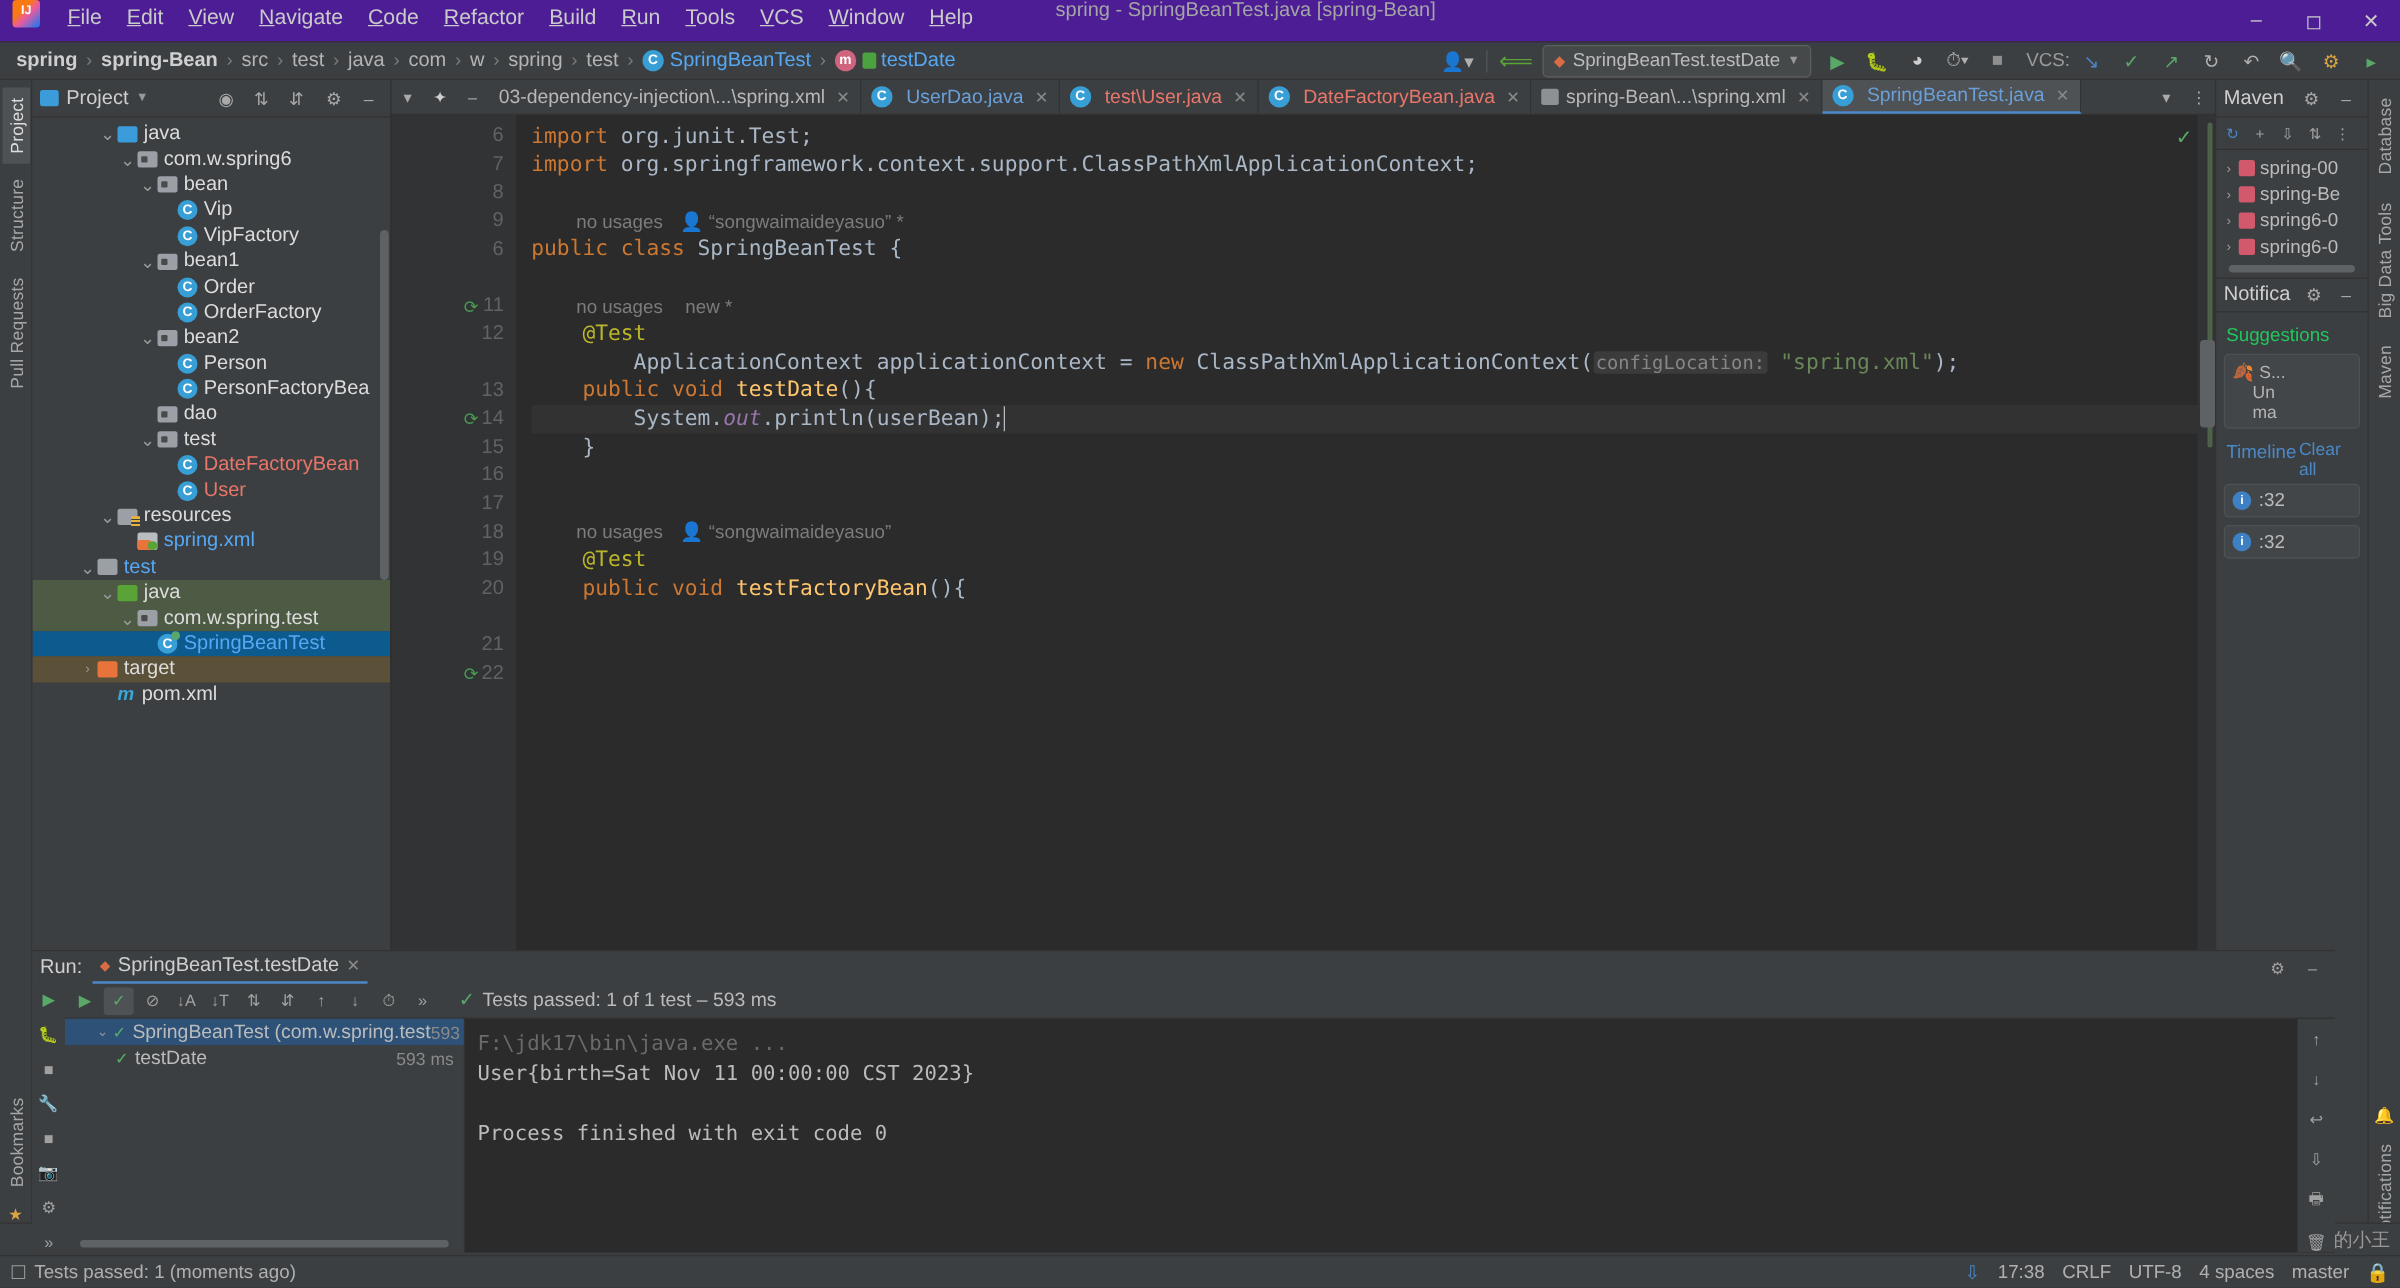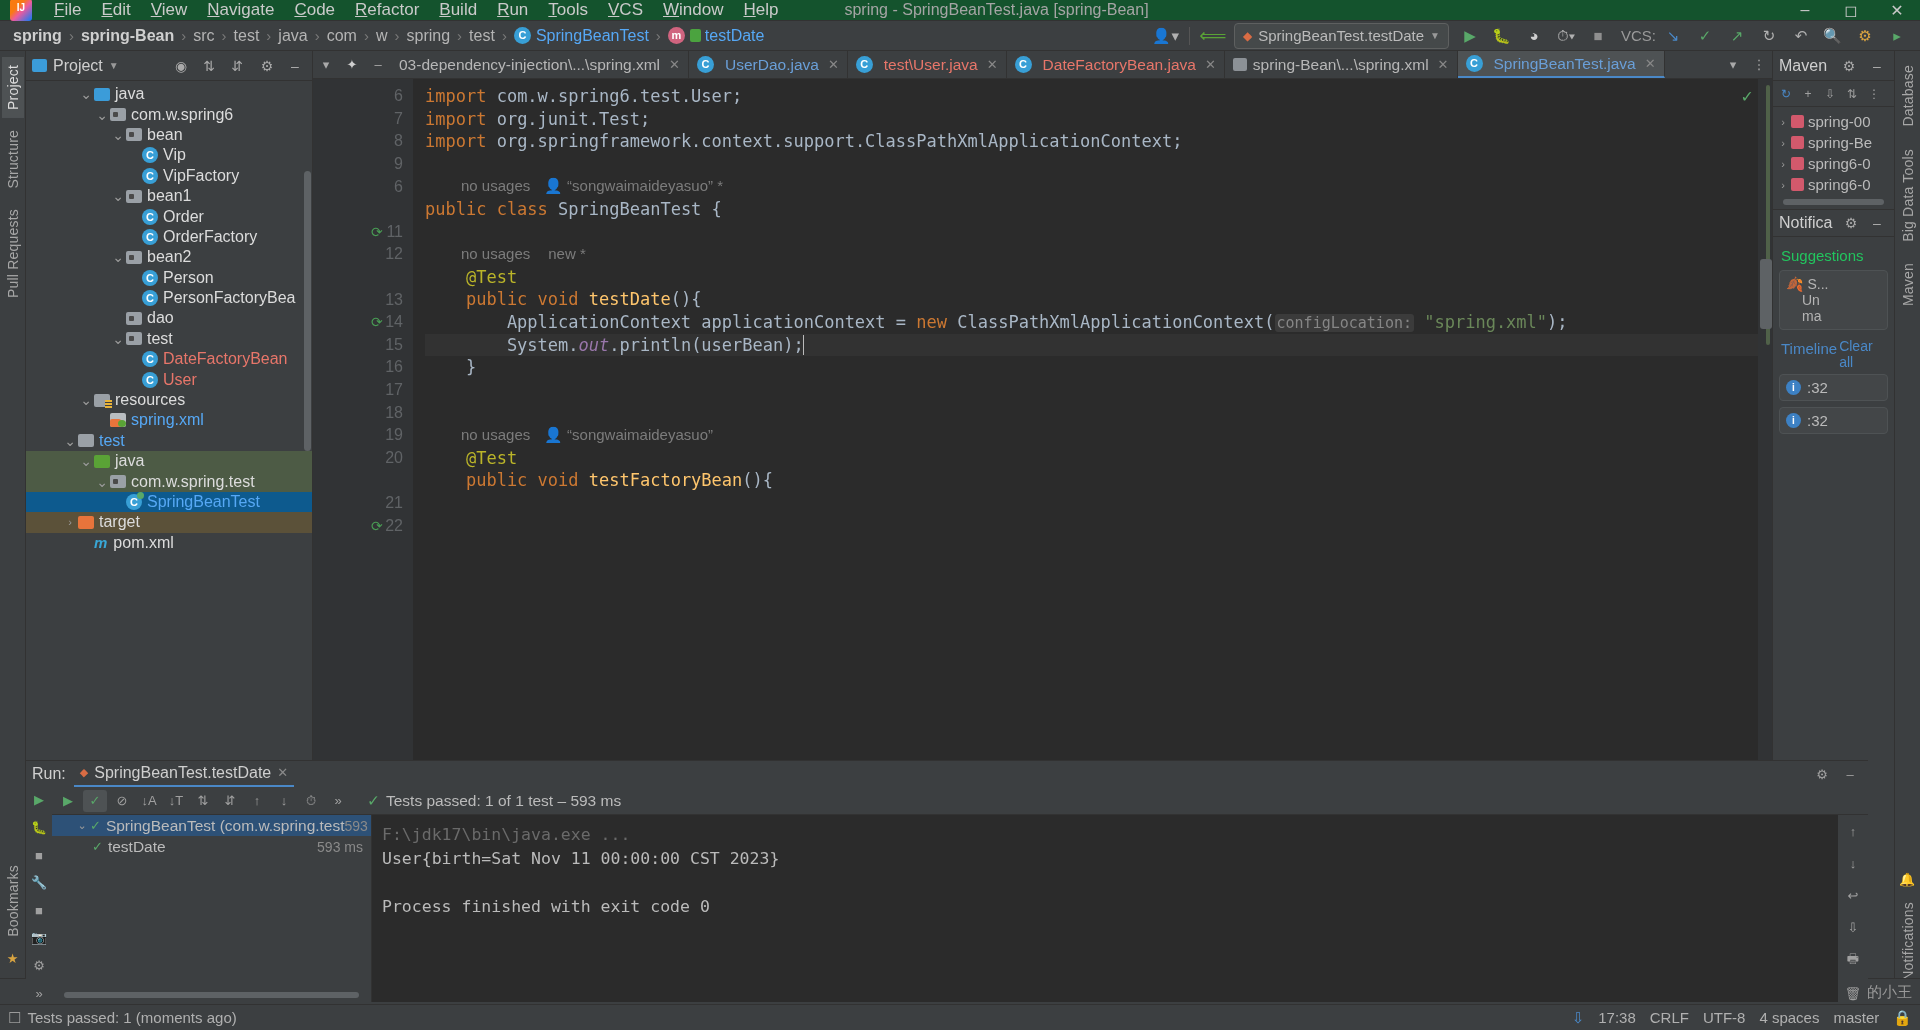--- a/index.html
+++ b/index.html
@@ -8,21 +8,21 @@
     background:#3c3f41;
     font-family:"Liberation Sans", sans-serif;
     font-size:17px;
     color:#bbbbbb;
     -webkit-font-smoothing: antialiased;
   }
   .mono { font-family:"DejaVu Sans Mono","Liberation Mono",monospace; }
 
   
   #titlebar {
-    height:21px; background:#14532d; display:flex; align-items:center;
+    height:34px; background:#4c1d95; display:flex; align-items:flex-start;
     border-bottom:1px solid #323232; position:relative;
   }
   #ij-logo {
     width:22px;height:22px;margin:0 12px 0 10px;border-radius:3px;
     background:linear-gradient(135deg,#f97a12 0%,#f97a12 35%,#ed5a9e 55%,#087cfa 100%);
     position:relative; flex:0 0 auto;
   }
   #ij-logo::after{content:"IJ";position:absolute;left:0;right:0;top:3px;text-align:center;
      font-size:10px;font-weight:bold;color:#fff;font-family:"Liberation Sans",sans-serif;}
   .menu-item { padding:4px 10px; font-size:17px; color:#cacaca; cursor:default; }
@@ -500,31 +500,30 @@
           <div class="gline">16</div>
           <div class="gline">17</div>
           <div class="gline">18</div>
           <div class="gline">19</div>
           <div class="gline">20</div>
           <div class="gline"></div>
           <div class="gline">21</div>
           <div class="gline">22<span class="gmark">⟳</span></div>
         </div>
       <div id="code">
-          <div class="cl mono"><span class="kw">import </span><span class="txt">com.w.spring6.test.User;</span></div>
           <div class="cl mono"><span class="kw">import </span><span class="txt">org.junit.Test;</span></div>
           <div class="cl mono"><span class="kw">import </span><span class="txt">org.springframework.context.support.ClassPathXmlApplicationContext;</span></div>
           <div class="cl mono">&nbsp;</div>
           <div class="cl" style="padding-left: 36px;"><span class="inlay">no usages</span><span class="inlay" style="margin-left:14px">👤 “songwaimaideyasuo” *</span></div>
           <div class="cl mono"><span class="kw">public class </span><span class="cls-n">SpringBeanTest </span><span class="txt">{</span></div>
           <div class="cl mono">&nbsp;</div>
           <div class="cl" style="padding-left: 36px;"><span class="inlay">no usages</span><span class="inlay" style="margin-left:18px">new *</span></div>
           <div class="cl mono"><span class="ann">    @Test</span></div>
+          <div class="cl mono"><span class="txt">        ApplicationContext applicationContext = </span><span class="kw">new </span><span class="txt">ClassPathXmlApplicationContext(</span><span class="param-hint">configLocation:</span> <span class="str">"spring.xml"</span><span class="txt">);</span></div>
           <div class="cl mono"><span class="kw">    public void </span><span class="fn">testDate</span><span class="txt">(){</span></div>
-          <div class="cl mono"><span class="txt">        ApplicationContext applicationContext = </span><span class="kw">new </span><span class="txt">ClassPathXmlApplicationContext(</span><span class="param-hint">configLocation:</span> <span class="str">"spring.xml"</span><span class="txt">);</span></div>
           <div class="cl mono" style="background: rgb(50, 50, 50);"><span class="txt">        System.</span><span class="field">out</span><span class="txt">.println(userBean);</span><span style="border-left:1.5px solid #bbb;margin-left:-1px">&nbsp;</span></div>
           <div class="cl mono"><span class="txt">    }</span></div>
           <div class="cl mono">&nbsp;</div>
           <div class="cl mono">&nbsp;</div>
           <div class="cl" style="padding-left: 36px;"><span class="inlay">no usages</span><span class="inlay" style="margin-left:14px">👤 “songwaimaideyasuo”</span></div>
           <div class="cl mono"><span class="ann">    @Test</span></div>
           <div class="cl mono"><span class="kw">    public void </span><span class="fn">testFactoryBean</span><span class="txt">(){</span></div>
         </div>
       <div id="code-right-mark">
         <div id="scroll-green"></div>

